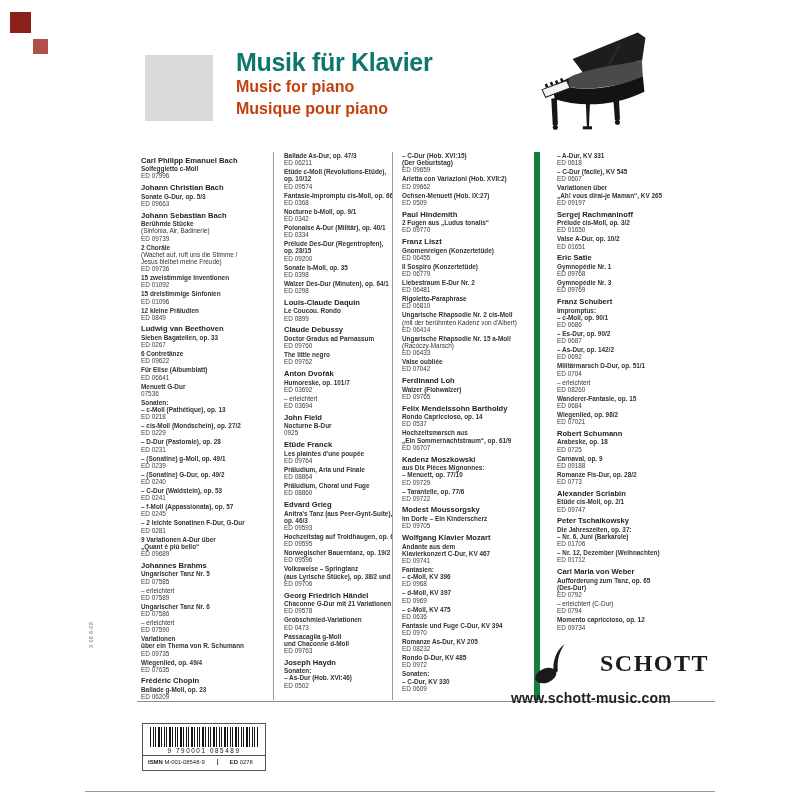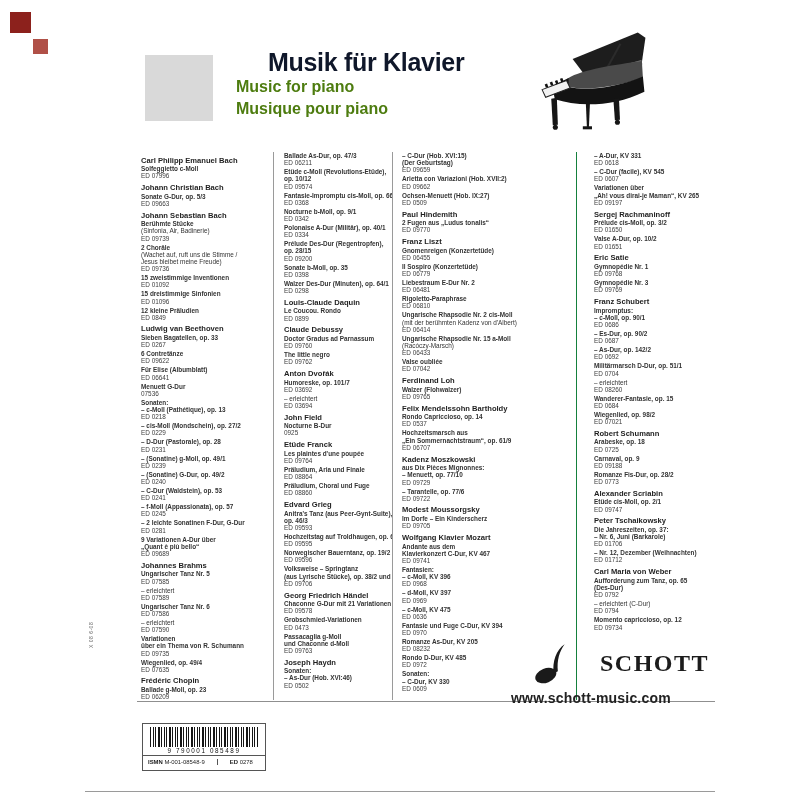--- a/index.html
+++ b/index.html
@@ -6,31 +6,31 @@
   body{width:800px;height:800px;background:#ffffff;font-family:"Liberation Sans",sans-serif;color:#2e2e2e;position:relative;overflow:hidden;}
   .page{position:absolute;inset:0;background:#fff;}
 
   
   .sq1{position:absolute;left:10px;top:12px;width:21px;height:21px;background:#8c211c;}
   .sq2{position:absolute;left:33px;top:39px;width:15px;height:15px;background:#b05047;}
 
   
   .hdr-gray{position:absolute;left:145px;top:55px;width:68px;height:66px;background:#d9d9d9;}
   .hdr-text{position:absolute;left:236px;top:48px;}
-  .hdr-title{font-size:25px;font-weight:700;color:#0f172a;letter-spacing:-0.3px;line-height:28px;margin-left:32px;}
-  .hdr-sub{font-size:16px;font-weight:700;color:#4d7c0f;line-height:22px;}
+  .hdr-title{font-size:25px;font-weight:700;color:#0f766e;letter-spacing:-0.3px;line-height:28px;}
+  .hdr-sub{font-size:16px;font-weight:700;color:#c2410c;line-height:22px;}
   .piano{position:absolute;left:537px;top:28px;width:112px;height:110px;}
 
   
   .cols{position:absolute;left:137px;top:152px;width:578px;height:548px;display:grid;grid-template-columns:136px 119px 142px 181px;overflow:hidden;}
   .col{overflow:hidden;}
   .col:nth-child(1){padding-left:4px;}
   .col:nth-child(2){border-left:1px solid #9a9a9a;padding-left:10px;}
   .col:nth-child(3){border-left:1px solid #9a9a9a;padding-left:9px;}
-  .col:nth-child(4){border-left:1px solid #15803d;padding-left:17px;margin-left:42px;}
+  .col:nth-child(4){border-left:6px solid #15803d;padding-left:17px;}
   .col div{font-size:6.4px;line-height:7.2px;color:#333;white-space:nowrap;}
   .col .c{font-weight:700;font-size:7.6px;margin-top:4.5px;color:#1f1f1f;line-height:8.6px;}
   .col .w{font-weight:700;}
   .col .s{font-weight:400;}
   .col .e{font-weight:400;margin-bottom:1.8px;color:#3c3c3c;}
 
   .bottom-rule{position:absolute;left:137px;top:701px;width:578px;height:1px;background:#8f8f8f;}
   .page-rule{position:absolute;left:85px;top:791px;width:630px;height:1px;background:#9a9a9a;}
 
   

